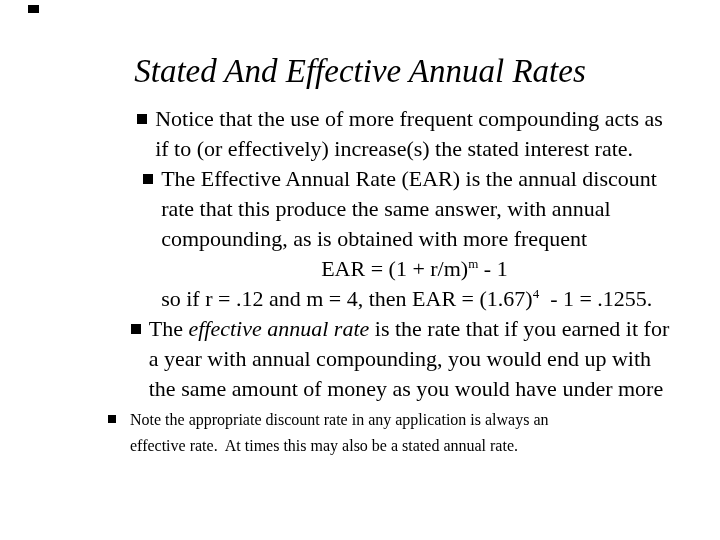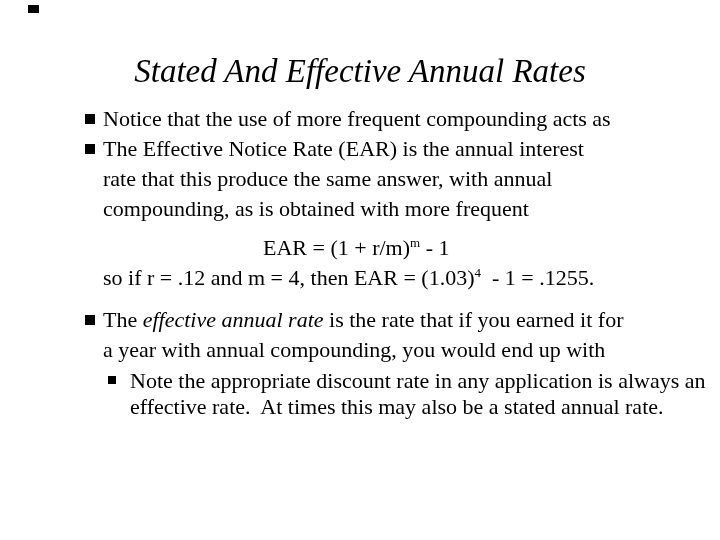--- a/index.html
+++ b/index.html
@@ -38,20 +38,21 @@
   }
   .body {
     position: absolute;
     left: 85px;
     top: 104px;
     width: 630px;
   }
   .bullet {
     display: flex;
     align-items: flex-start;
+    justify-content: center;
   }
   .marker {
     flex: 0 0 18px;
     width: 18px;
     padding-top: 10px;
   }
   .sq {
     display: block;
     width: 10px;
     height: 10px;
@@ -63,43 +64,42 @@
   }
   .lines {
     font-size: 22px;
     line-height: 30px;
   }
   .lines > div {
     white-space: nowrap;
   }
   .formula-line {
     padding-left: 160px;
-    margin-top: 9px;
   }
   .sup {
     font-size: 13px;
     vertical-align: super;
     line-height: 0;
   }
   .b3 {
-    margin-top: 12px;
+    margin-top: 0;
   }
   .sub-bullet {
     display: flex;
     align-items: flex-start;
     margin-top: 3px;
     margin-left: 23px;
   }
   .sub-marker {
     flex: 0 0 22px;
     width: 22px;
     padding-top: 8px;
   }
   .sub-lines {
-    font-size: 22px;
+    font-size: 16px;
     line-height: 26px;
   }
   em {
     font-style: italic;
   }
 </style>
 </head>
 <body>
 
 <div class="slide">
@@ -109,47 +109,49 @@
   <h1 class="title">Stated And Effective Annual Rates</h1>
 
   <div class="body">
 
     <div class="bullet">
       <span class="marker">
           <span class="sq"></span>
         </span>
       <div class="lines">
         <div>Notice that the use of more frequent compounding acts as</div>
+        <div>if to (or effectively) increase(s) the stated interest rate.</div>
       </div>
     </div>
 
     <div class="bullet">
       <span class="marker">
           <span class="sq"></span>
         </span>
       <div class="lines">
-        <div>The Effective Notice Rate (EAR) is the annual interest</div>
+        <div>The Effective Annual Rate (EAR) is the annual discount</div>
         <div>rate that this produce the same answer, with annual</div>
         <div>compounding, as is obtained with more frequent</div>
         <div class="formula-line">
           <span>EAR = (1 + r/m)</span><span class="sup">m</span><span> - 1</span>
         </div>
         <div>
-          <span>so if r = .12 and m = 4, then EAR = (1.03)</span><span class="sup">4</span><span>&nbsp; - 1 = .1255.</span>
+          <span>so if r = .12 and m = 4, then EAR = (1.67)</span><span class="sup">4</span><span>&nbsp; - 1 = .1255.</span>
         </div>
       </div>
     </div>
 
     <div class="bullet b3">
       <span class="marker">
           <span class="sq"></span>
         </span>
       <div class="lines">
         <div><span>The </span><em>effective annual rate</em><span> is the rate that if you earned it for</span></div>
         <div>a year with annual compounding, you would end up with</div>
+        <div>the same amount of money as you would have under more</div>
       </div>
     </div>
 
     <div class="sub-bullet">
       <span class="sub-marker">
           <span class="sq small"></span>
         </span>
       <div class="lines sub-lines">
         <div>Note the appropriate discount rate in any application is always an</div>
         <div>effective rate.&nbsp; At times this may also be a stated annual rate.</div>

